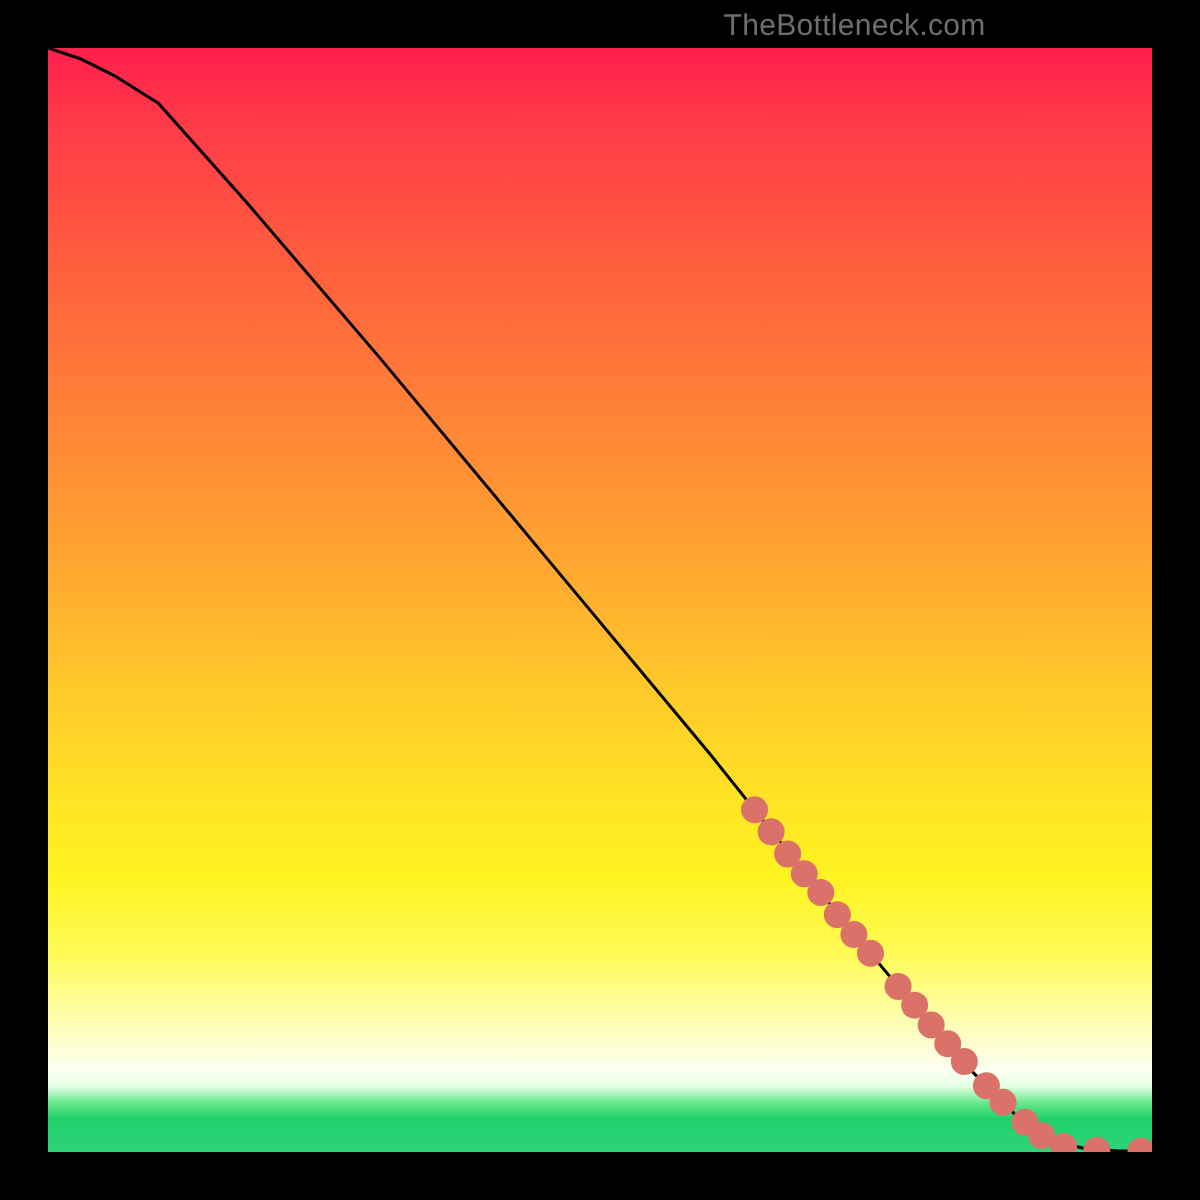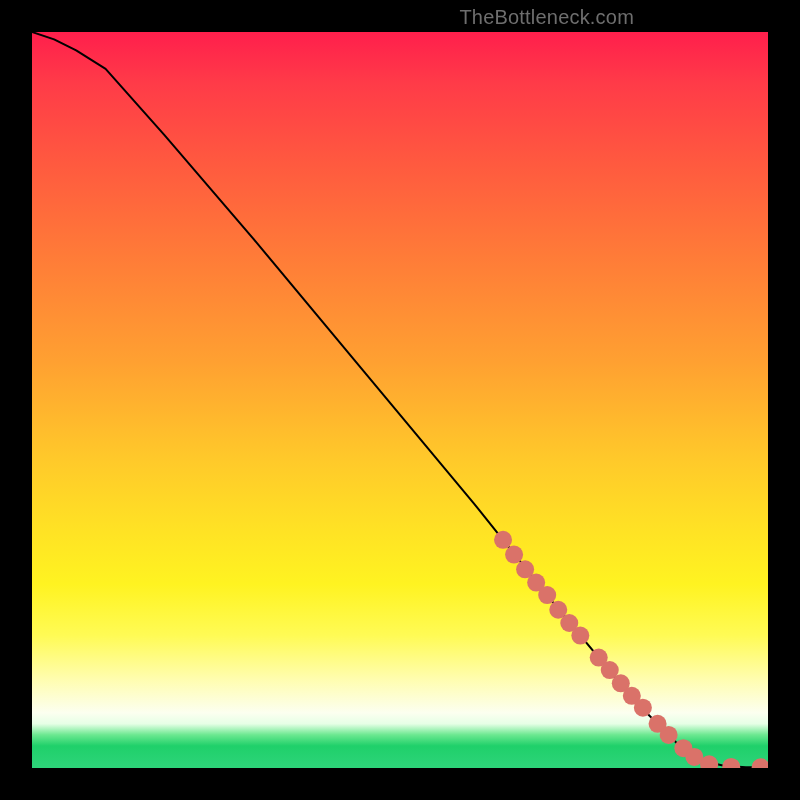--- a/index.html
+++ b/index.html
@@ -8,20 +8,21 @@
     width: 800px;
     height: 800px;
     background: #000;
     overflow: hidden;
   }
   .stage {
     position: relative;
     width: 668px;
     height: 800px;
     background: #000;
+    padding-left: 23px;
   }
   .plot {
     position: absolute;
     left: 32px;
     top: 32px;
     width: 736px;
     height: 736px;
     
     background: linear-gradient(to bottom,
       #ff1f4c 0%,

